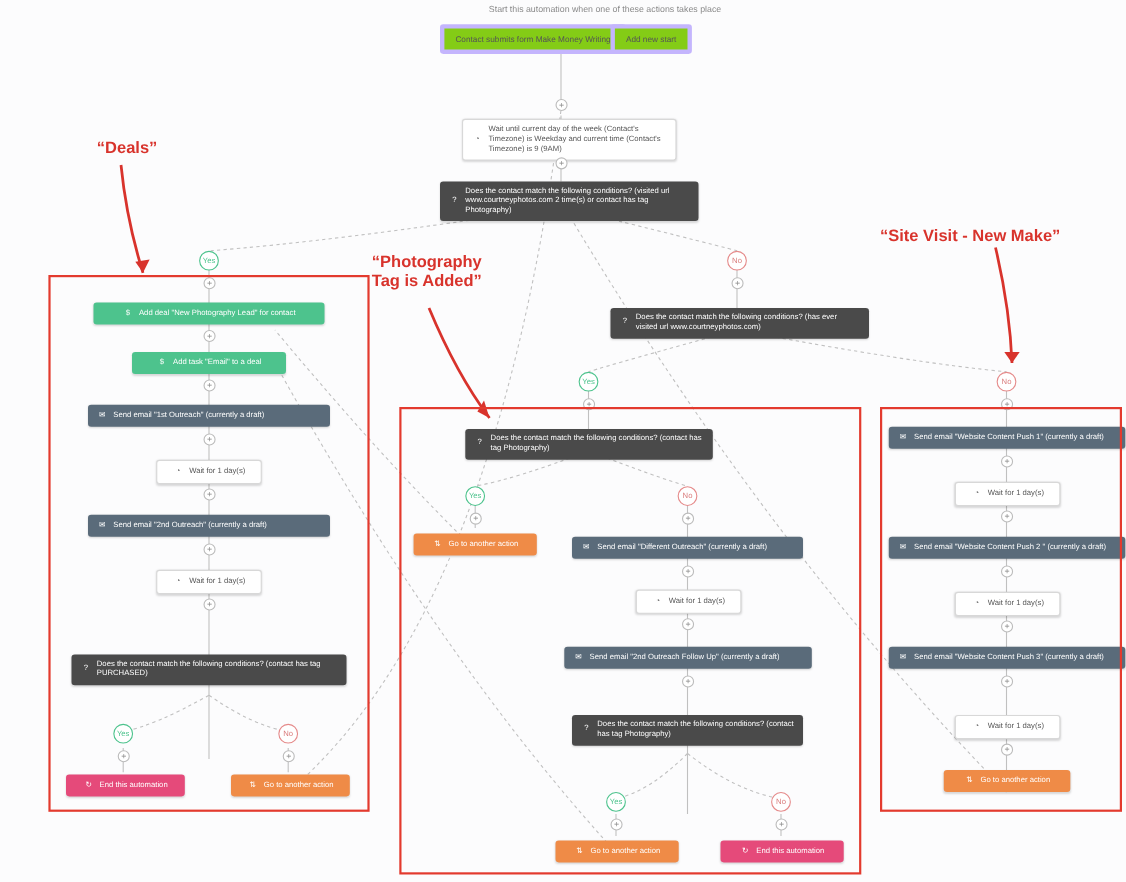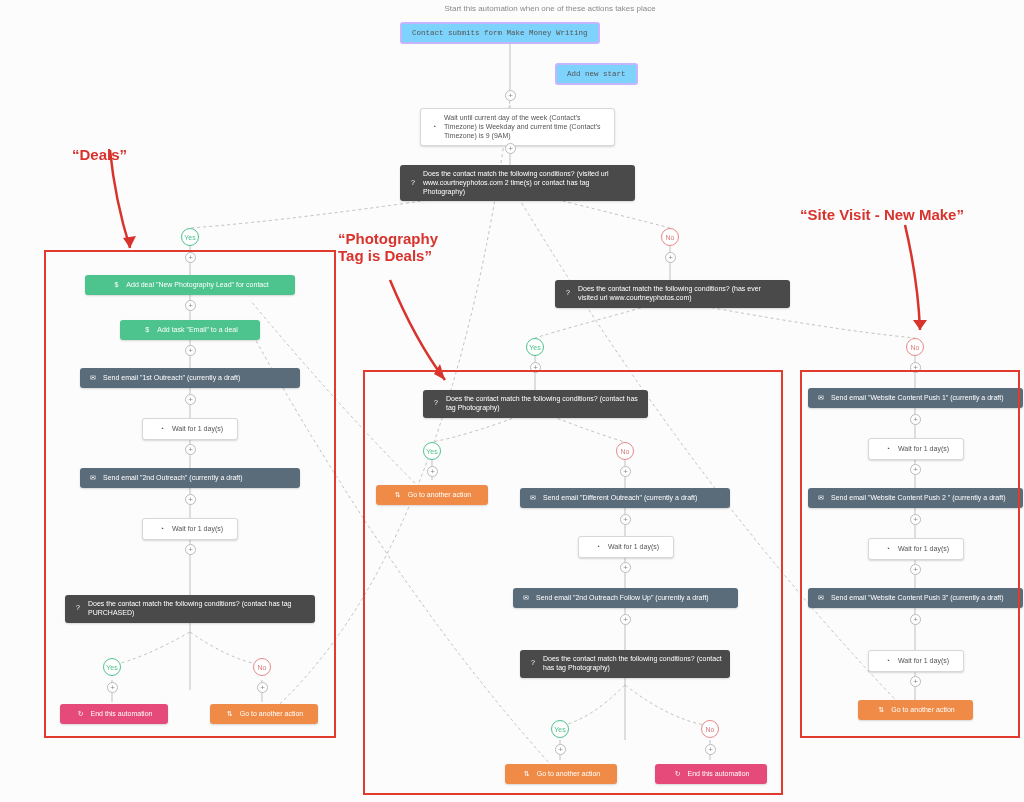--- a/index.html
+++ b/index.html
@@ -6,21 +6,21 @@
   body { font-family: -apple-system, Helvetica, Arial, sans-serif; background: #fcfcfd; width: 1024px; height: 802px; position: relative; overflow: hidden; font-size: 8px; color: #4a4a4a; }
   .abs { position: absolute; }
   .node { border-radius: 3px; padding: 5px 8px; font-size: 7px; line-height: 1.25; display: flex; align-items: center; gap: 5px; box-shadow: 0 1px 2px rgba(0,0,0,0.15); }
   .node .ic { width: 10px; height: 10px; display:flex; align-items:center; justify-content:center; flex-shrink:0; }
   .dark { background: #4a4a4a; color: #fff; }
   .green { background: #4dc38d; color: #fff; }
   .slate { background: #5a6b7a; color: #fff; }
   .orange { background: #ef8b47; color: #fff; }
   .pink { background: #e54a7a; color: #fff; }
   .white { background: #fff; color: #555; border: 1px solid #d8d8d8; }
-  .start-btn { background:#7dd3fc; border:2px solid #c4b5fd; border-radius:3px; padding:5px 10px; font-size:7.5px; color:#555;font-family:Liberation Mono, monospace; }
+  .start-btn { background:#84cc16; border:4px solid #c4b5fd; border-radius:3px; padding:5px 10px; font-size:7.5px; color:#555; }
   .plus { width:11px; height:11px; border:1px solid #bbb; border-radius:50%; background:#fff; color:#888; font-size:8px; line-height:9px; text-align:center; position:absolute; }
   .bubble { width:18px; height:18px; border-radius:50%; background:#fff; font-size:7px; display:flex; align-items:center; justify-content:center; position:absolute; font-weight:500; }
   .bubble.yes { border:1px solid #4dc38d; color:#4dc38d; }
   .bubble.no  { border:1px solid #e58a8a; color:#d97a7a; }
   .ann { position:absolute; color:#d8332c; font-weight:600; font-size:15px; }
   .redbox { position:absolute; border:2.5px solid #e33a2e; }
   svg.lines { position:absolute; top:0; left:0; width:1024px; height:802px; pointer-events:none; }
   .conn { stroke:#c0c0c0; stroke-width:1; stroke-dasharray:3 3; fill:none; }
   .solid { stroke:#c0c0c0; stroke-width:1; fill:none; }
   .arrow { stroke:#d8332c; stroke-width:2.5; fill:none; }
@@ -68,21 +68,21 @@
   <path class="arrow" d="M110 150 Q 115 200 130 248"></path>
   <polygon class="arrowhead" points="130,248 123,238 136,236"></polygon>
   <path class="arrow" d="M390 280 Q 415 340 445 380"></path>
   <polygon class="arrowhead" points="445,380 434,374 440,364"></polygon>
   <path class="arrow" d="M905 225 Q 918 280 920 330"></path>
   <polygon class="arrowhead" points="920,330 913,320 927,320"></polygon>
 </svg>
 
 <div class="abs" style="left:420px; top:4px; width:260px; text-align:center; color:#8a8a8a; font-size:8px;">Start this automation when one of these actions takes place</div>
 <div class="abs start-btn" style="left:400px; top:22px;">Contact submits form Make Money Writing</div>
-<div class="abs start-btn" style="left:555px; top:22px;margin-top:41px;">Add new start</div>
+<div class="abs start-btn" style="left:555px; top:22px;">Add new start</div>
 
 <div class="plus" style="left:505px; top:90px;">+</div>
 
 <div class="abs node white" style="left:420px; top:108px; width:195px;">
   <span class="ic">◔</span>
   <span>Wait until current day of the week (Contact's Timezone) is Weekday and current time (Contact's Timezone) is 9 (9AM)</span>
 </div>
 <div class="plus" style="left:505px; top:143px;">+</div>
 
 <div class="abs node dark" style="left:400px; top:165px; width:235px;">
@@ -227,16 +227,16 @@
 <div class="plus" style="left:910px; top:676px;">+</div>
 <div class="abs node orange" style="left:858px; top:700px; width:115px; justify-content:center;">
   <span class="ic">⇅</span>
   <span>Go to another action</span>
 </div>
 
 <div class="redbox" style="left:44px; top:250px; width:292px; height:488px;"></div>
 <div class="redbox" style="left:363px; top:370px; width:420px; height:425px;"></div>
 <div class="redbox" style="left:800px; top:370px; width:220px; height:368px;"></div>
 
-<div class="ann" style="left:72px; top:126px;margin-top:20px;">“Deals”</div>
+<div class="ann" style="left:88px; top:126px;">“Deals”</div>
 <div class="ann" style="left:338px; top:230px; white-space:pre-line;">“Photography
-Tag is Deals”</div>
+Tag is Added”</div>
 <div class="ann" style="left:800px; top:206px;">“Site Visit - New Make”</div>
 
 </body></html>

